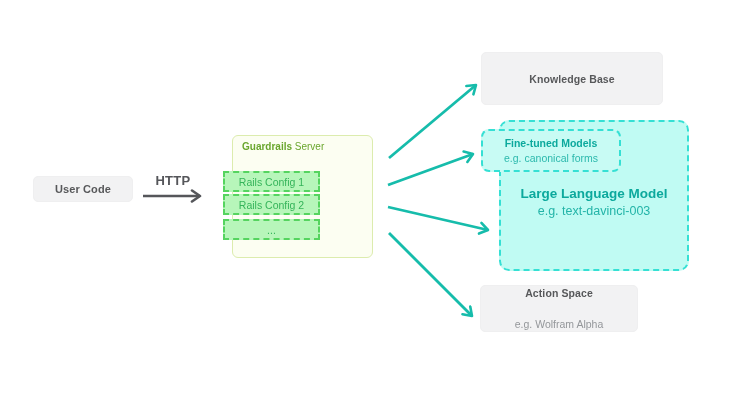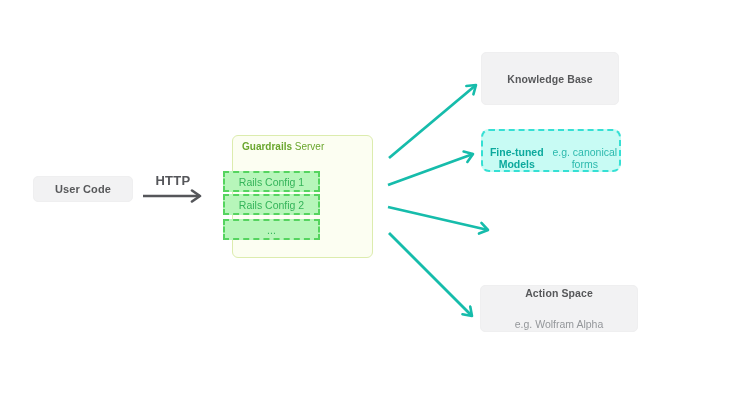--- a/index.html
+++ b/index.html
@@ -55,21 +55,21 @@
 
   
   .cyan-box {
     background: #c0fbf3;
     border: 2px dashed #35e0d4;
     box-sizing: border-box;
   }
   .llm-box { left: 499px; top: 120px; width: 190px; height: 151px; border-radius: 10px; z-index: 1; }
   .ft-box  {
     left: 481px; top: 129px; width: 140px; height: 43px; border-radius: 8px; z-index: 2;
-    display: flex; flex-direction: row; align-items: flex-end; justify-content: center; text-align: center;
+    display: flex; flex-direction: column; align-items: center; justify-content: center; text-align: center;
   }
   .teal-bold { color: #0ca99d; font-weight: bold; font-size: 10.5px; }
   .teal-reg  { color: #2cb9ad; font-size: 10.5px; margin-top: 3px; }
 
   .llm-text { position: absolute; left: 0; right: 0; top: 64px; text-align: center; }
   .llm-title { color: #0ca99d; font-weight: bold; font-size: 13.5px; }
   .llm-sub   { color: #23b4a8; font-size: 12.5px; margin-top: 3px; }
 
   .http-label {
     left: 141px; top: 173px; width: 64px;
@@ -118,24 +118,30 @@
   <div class="abs rails-pill" style="top:171px;">
     <span>Rails Config 1</span>
   </div>
   <div class="abs rails-pill" style="top:194px;">
     <span>Rails Config 2</span>
   </div>
   <div class="abs rails-pill" style="top:219px;">
     <span>...</span>
   </div>
 
-  <div class="abs gray-box" style="left:481px; top:52px; width:138px; height:53px;">
+  <div class="abs gray-box" style="left:481px; top:52px; width:182px; height:53px;">
     <div class="dark-label" style="font-size:10.5px;">Knowledge Base</div>
   </div>
 
+  <div class="abs cyan-box llm-box">
+    <div class="llm-text">
+      <div class="llm-title">Large Language Model</div>
+      <div class="llm-sub">e.g. text-davinci-003</div>
+    </div>
+  </div>
 
   <div class="abs cyan-box ft-box" style="background:#c8fbf4;">
     <div class="teal-bold">Fine-tuned Models</div>
     <div class="teal-reg">e.g. canonical forms</div>
   </div>
 
   <div class="abs gray-box" style="left:480px; top:285px; width:158px; height:47px;">
     <div class="dark-label" style="font-size:10.5px;">Action Space</div>
     <div class="muted-label">e.g. Wolfram Alpha</div>
   </div>

